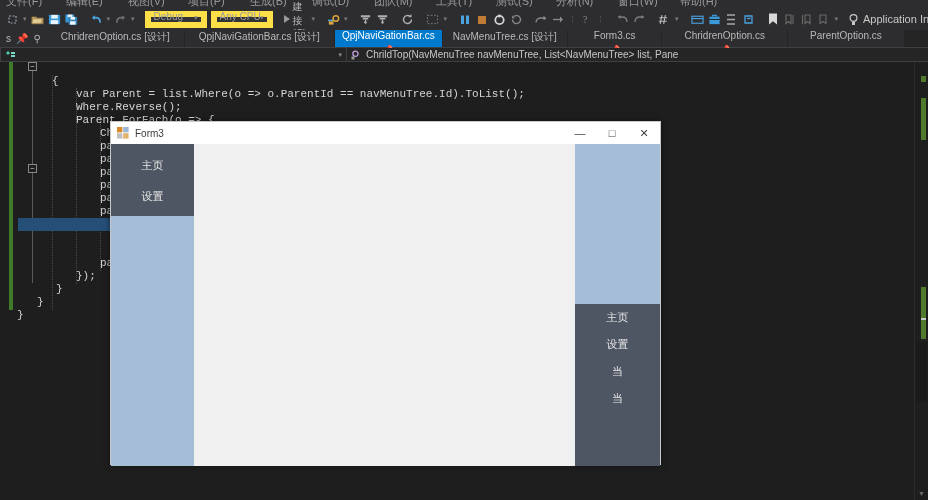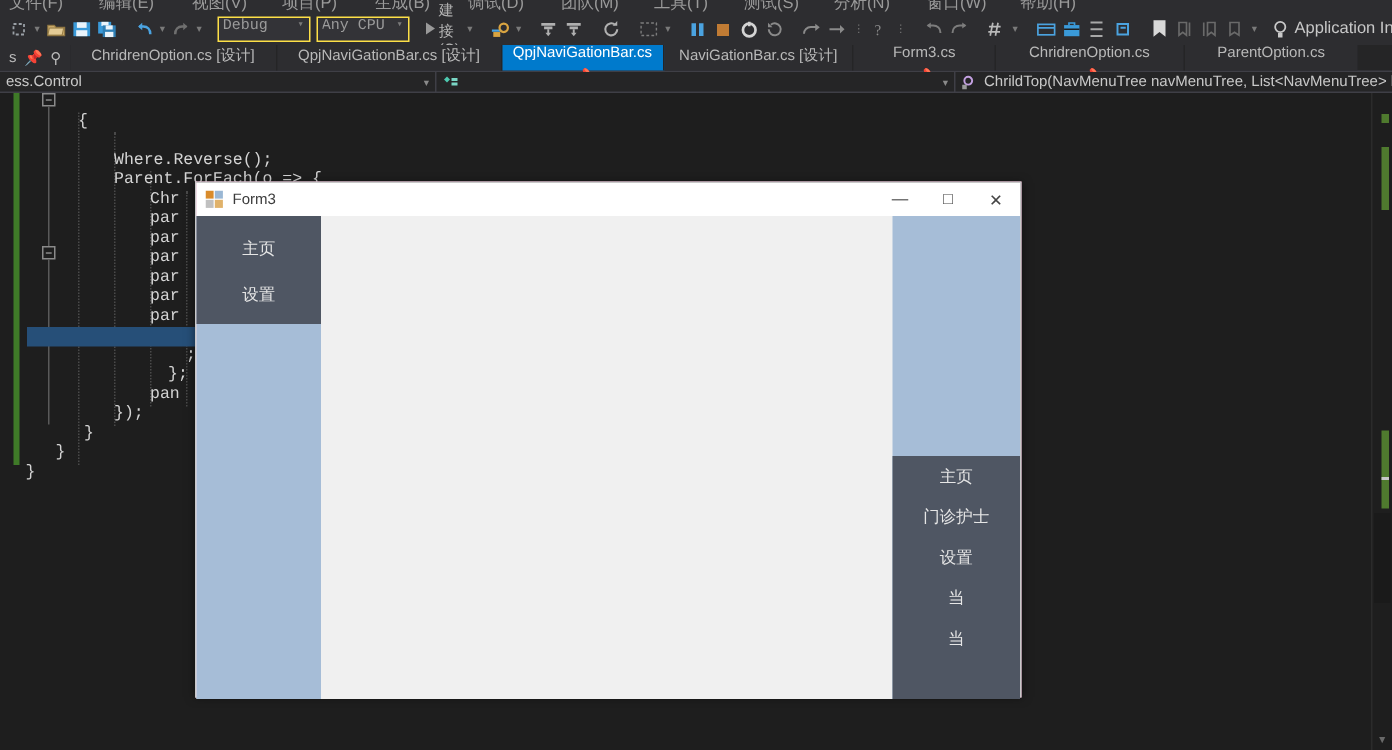--- a/index.html
+++ b/index.html
@@ -27,23 +27,23 @@
     background: #2d2d30; display: flex; align-items: center;
     padding-left: 4px; gap: 0px;
   }
   .tb-btn {
     display: inline-flex; align-items: center; justify-content: center;
     height: 20px; min-width: 17px; padding: 0 2px;
   }
   .tb-arrow { color: #7a7a7a; font-size: 7px; padding: 0 2px; }
   .tb-sep { width: 1px; height: 14px; background: #3f3f46; margin: 0 4px; }
   .tb-combo {
-    height: 17px; min-width: 62px; background: #333337; border: 1px solid #fde047;
-    color: #9b9b9b; font-size: 10px; display: flex; align-items: flex-start;
-    padding: 0 3px; justify-content: space-between; font-family: Liberation Mono, monospace;
+    height: 17px; min-width: 62px; background: #333337; border: 6px solid #fde047;
+    color: #9b9b9b; font-size: 10px; display: flex; align-items: flex-end;
+    padding: 0 3px; justify-content: space-between;
   }
   .tb-combo .cv { overflow: hidden; white-space: nowrap; }
   .tb-combo .ca { color: #7a7a7a; font-size: 7px; }
   .tb-run { color: #b4b4b4; font-size: 10px; display: flex; align-items: center; gap: 3px; padding: 0 3px; }
   .tri { width: 0; height: 0; border-left: 6px solid #999; border-top: 4px solid transparent; border-bottom: 4px solid transparent; }
   .ai-item { display: flex; align-items: center; gap: 4px; color: #c8c8c8; font-size: 11px; white-space: nowrap; }
 
   svg { display: block; }
 
   
@@ -103,23 +103,22 @@
     position: absolute; right: 0; top: 0; width: 14px; height: 100%;
     background: #1e1e1e; border-left: 1px solid #2b2b2b;
   }
   .v-mark { position: absolute; right: 2px; width: 5px; background: #4f7a2e; }
   .v-mark.white { background: #c8c8c8; height: 2px; }
   .v-thumb { position: absolute; right: 1px; width: 11px; background: #3e3e42; }
 
   
   .dialog {
     position: absolute; left: 110px; top: 121px; width: 551px; height: 344px;
-    background: #f9a8d4; border: 1px solid #c8c8c8;
+    background: #fde047; border: 1px solid #c8c8c8;
     box-shadow: 0 0 6px rgba(0,0,0,0.5);
-    margin-left: 20px;
   }
   .dlg-title {
     height: 22px; background: #ffffff; display: flex; align-items: center;
     padding-left: 6px; gap: 6px;
   }
   .dlg-title .t { font-size: 10px; color: #3b3b3b; }
   .dlg-ctrls { margin-left: auto; display: flex; height: 22px; }
   .dlg-ctrls div {
     width: 32px; height: 22px; display: flex; align-items: center;
     justify-content: center; color: #444; font-size: 11px;
@@ -430,42 +429,38 @@
       <span>QpjNaviGationBar.cs [设计]</span>
       <span class="pin">📌</span>
     </div>
     <div class="tab active" style="padding:0 7px">
       <span>QpjNaviGationBar.cs</span>
       <span class="pin">📌</span>
       <span class="pin">⚭</span>
       <span class="x">✕</span>
     </div>
     <div class="tab" style="padding:0 10px">
-      <span>NaviGationBar.cs [设计]</span>
+      <span>NavMenuTree.cs [设计]</span>
       <span class="pin">📌</span>
     </div>
     <div class="tab" style="padding:0 26px">
       <span>Form3.cs</span>
       <span class="pin">📌</span>
     </div>
     <div class="tab" style="padding:0 22px">
       <span>ChridrenOption.cs</span>
       <span class="pin">📌</span>
     </div>
     <div class="tab" style="padding:0 22px;border-right:none">
       <span>ParentOption.cs</span>
 
     </div>
   </div>
 
   <div class="navbar">
-    <div class="nav-seg" style="width:290px">
-      <span>ess.Control</span>
-      <span class="caret">▾</span>
-    </div>
     <div class="nav-div"></div>
     <div class="nav-seg" style="width:345px">
       <span>
         <svg width="11" height="10" viewBox="0 0 11 10">
             <path d="M1 3l2-2 2 2-2 2z" fill="#4ec9b0"></path>
             <path d="M6 2h4v2H6zM6 5h4v2H6z" fill="#7ad6c5"></path>
           </svg>
       </span>
       <span class="caret">▾</span>
     </div>
@@ -494,20 +489,21 @@
     </div>
 
     <div class="indent-guide" style="left:52px;top:13px;height:235px"></div>
     <div class="indent-guide" style="left:76px;top:26px;height:196px"></div>
     <div class="indent-guide" style="left:100px;top:52px;height:157px"></div>
     <div class="indent-guide" style="left:124px;top:65px;height:144px"></div>
 
     <div class="hl-line" style="top:156px;width:640px"></div>
 
     <div class="code pl" style="top:13px;left:52px">{</div>
+    <div class="code pl" style="top:26px;left:76px">var Parent = list.Where(o =&gt; o.ParentId == navMenuTree.Id).ToList();</div>
     <div class="code pl" style="top:39px;left:76px">Where.Reverse();</div>
     <div class="code pl" style="top:52px;left:76px">Parent.ForEach(o =&gt; {</div>
     <div class="code ty" style="top:65px;left:100px">Chr</div>
     <div class="code pl" style="top:78px;left:100px">par</div>
     <div class="code pl" style="top:91px;left:100px">par</div>
     <div class="code pl" style="top:104px;left:100px">par</div>
     <div class="code pl" style="top:117px;left:100px">par</div>
     <div class="code pl" style="top:130px;left:100px">par</div>
     <div class="code pl" style="top:143px;left:100px">par</div>
     <div class="code pl" style="top:169px;left:124px">;</div>
@@ -553,21 +549,20 @@
           <div class="menu-item" style="margin-top:6px">主页</div>
           <div class="menu-item">设置</div>
         </div>
       </div>
 
       <div class="center-panel"></div>
 
       <div class="right-panel">
         <div class="right-menu" style="height:162px">
           <div class="rm-item">主页</div>
-          <div class="rm-item">门诊护士</div>
           <div class="rm-item">设置</div>
           <div class="rm-item">当</div>
           <div class="rm-item">当</div>
         </div>
       </div>
     </div>
   </div>
 
 </div>
 

